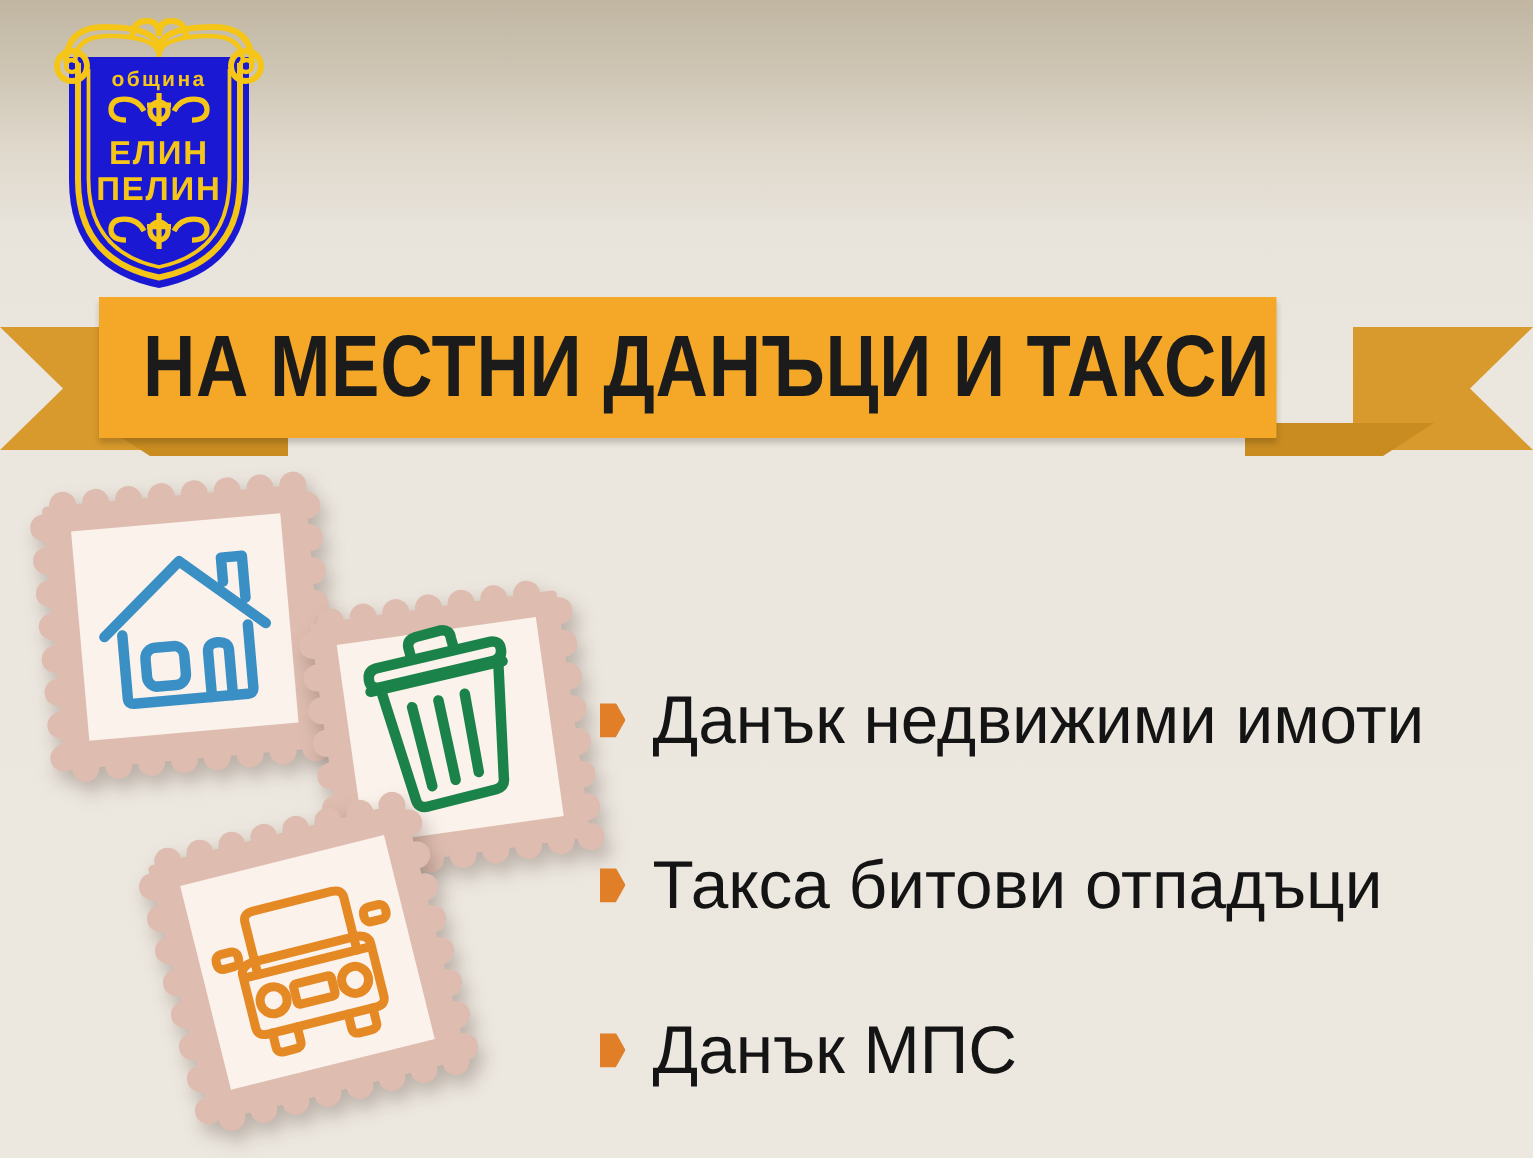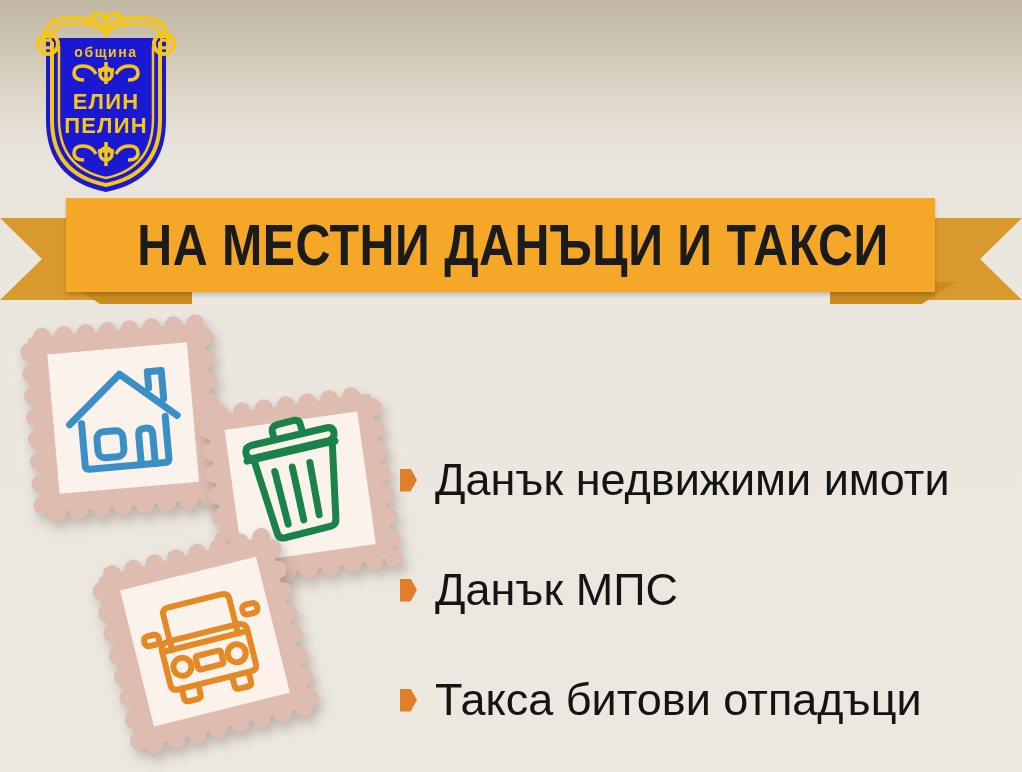--- a/index.html
+++ b/index.html
@@ -78,21 +78,21 @@
     position: absolute;
     top: 86px;
     width: 126px; height: 22px;
     background: #c98c21;
   }
   .ribbon-fold.left  { left: 66px;  clip-path: polygon(0 0, 126px 0, 126px 22px, 34px 22px); }
   .ribbon-fold.right { right: 66px; clip-path: polygon(0 0, 126px 0, 92px 22px, 0 22px); }
   .ribbon-band {
     position: absolute;
     left: 66px; top: 2px;
-    width: 869px; height: 94px;
+    width: 785px; height: 94px;
     background: #f5a828;
     display: flex;
     align-items: center;
     justify-content: center;
     box-shadow: 0 3px 4px rgba(0,0,0,0.18);
     padding-left: 24px;
   }
   .ribbon-text {
     color: #1b1b1b;
     font-family: "Liberation Sans Narrow", "Liberation Sans", sans-serif;
@@ -351,21 +351,21 @@
     </svg>
   </div>
 
   <div class="list">
     <div class="list-item">
       <span class="bullet"></span>
       <span class="list-label">Данък недвижими имоти</span>
     </div>
     <div class="list-item">
       <span class="bullet"></span>
-      <span class="list-label">Данък МПС</span>
+      <span class="list-label">Такса битови отпадъци</span>
     </div>
     <div class="list-item">
       <span class="bullet"></span>
-      <span class="list-label">Такса битови отпадъци</span>
+      <span class="list-label">Данък МПС</span>
     </div>
   </div>
 
 </div>
 
 </body></html>

